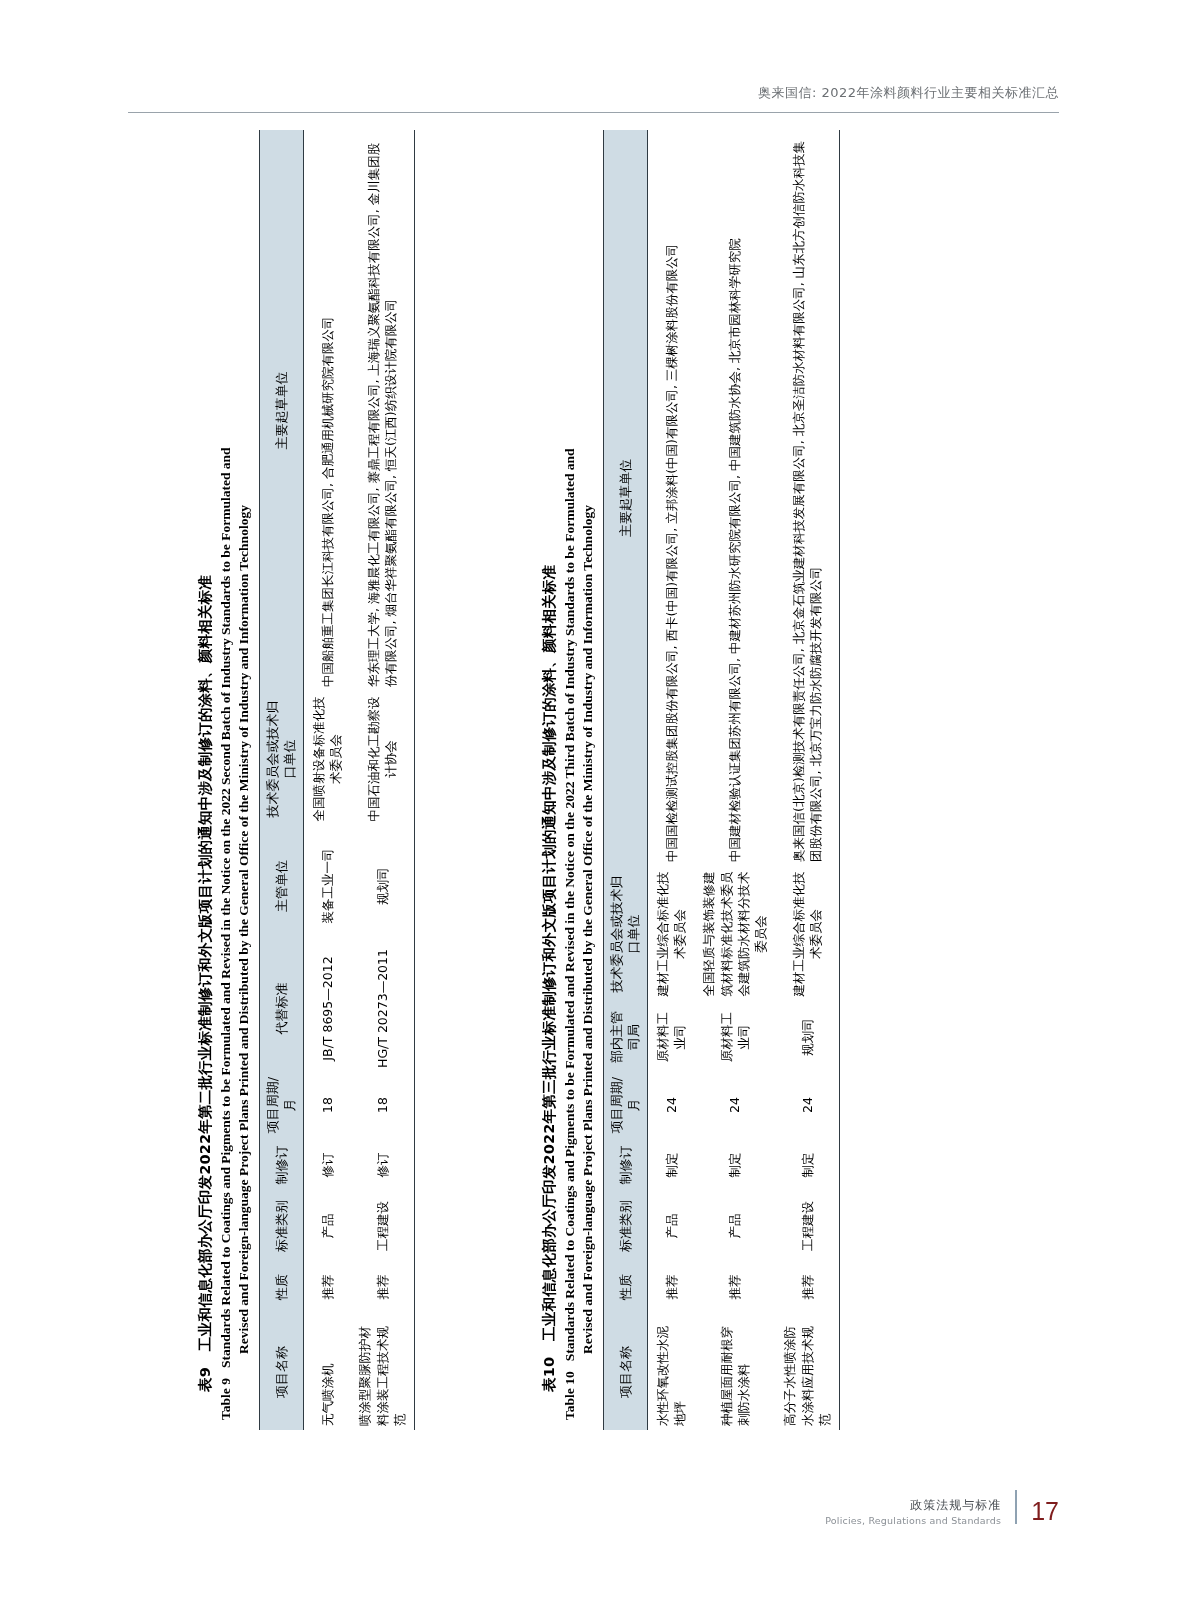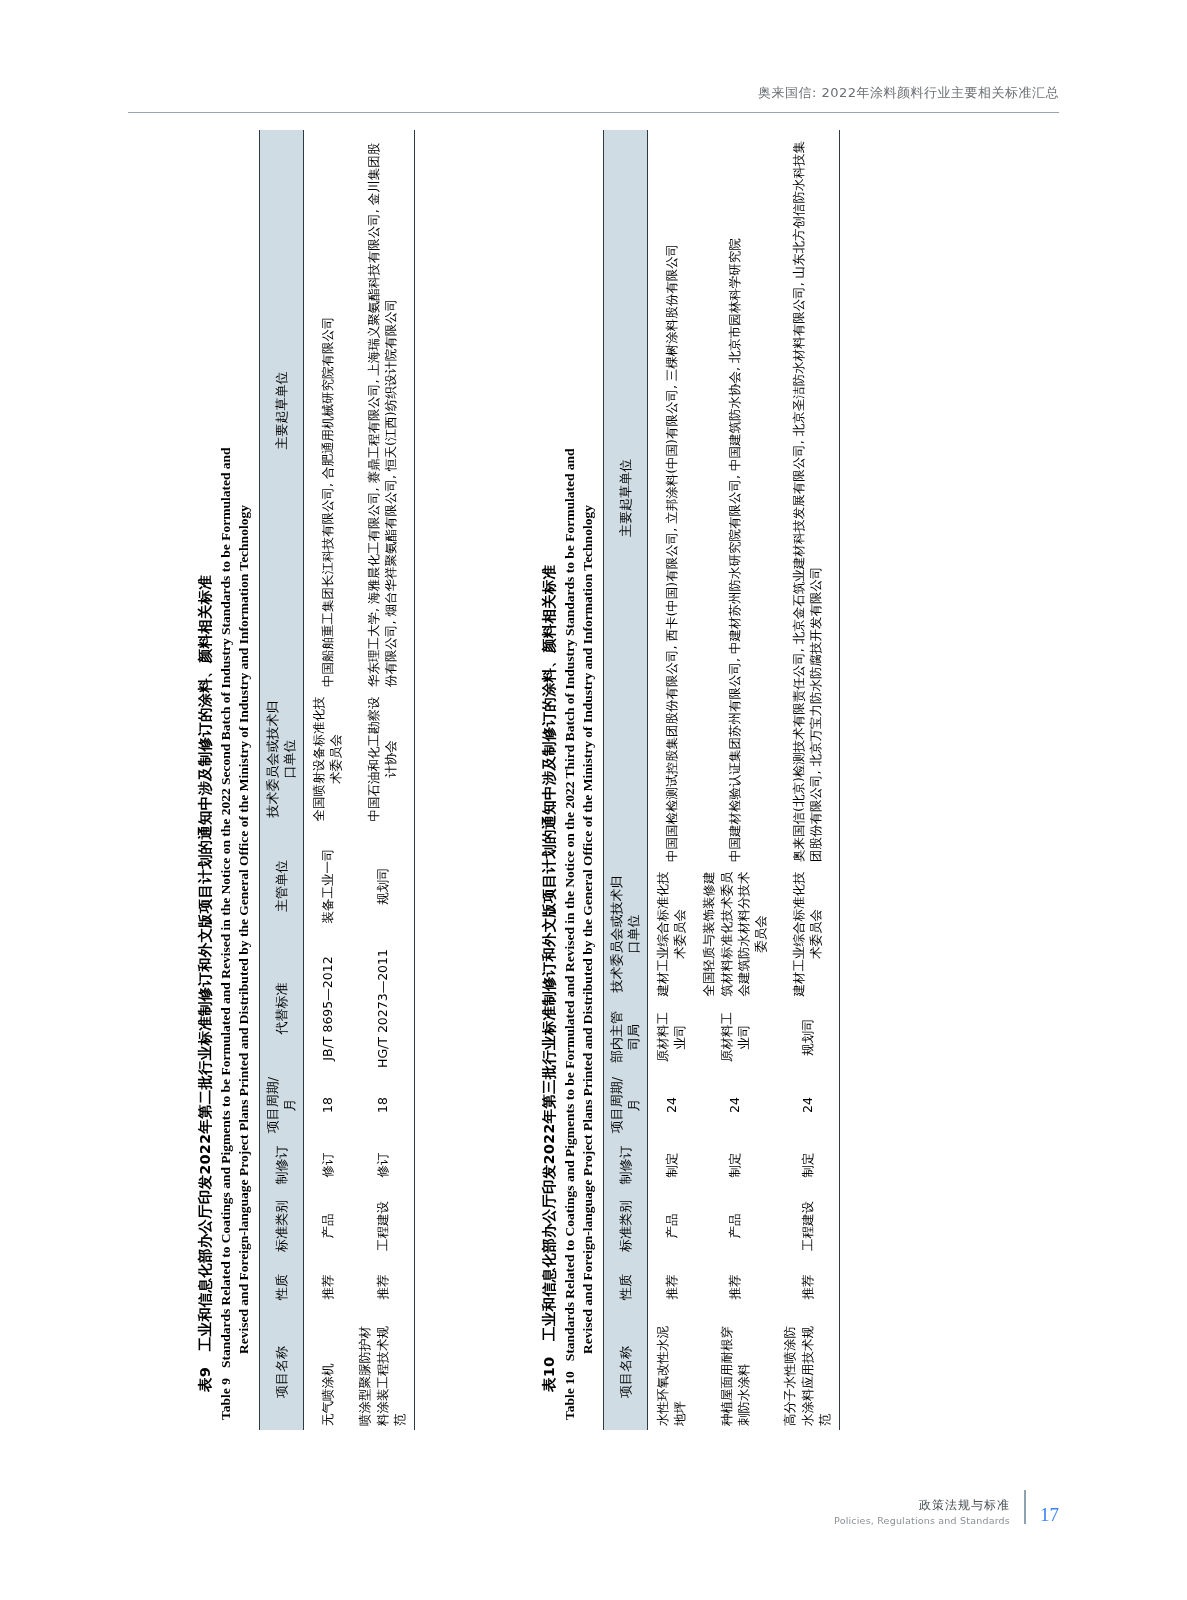--- a/index.html
+++ b/index.html
@@ -159,23 +159,23 @@
     margin-top: 2px;
     margin-left: 44px;
   }
   .footer-bar {
     width: 2px;
     height: 34px;
     background: #8fa2b2;
     margin: 0 6px 2px 6px;
   }
   .footer-page {
-    font-family: Liberation Serif, serif;
-    font-size: 19px;
-    color: #3b82f6;
+    font-family: Liberation Sans, sans-serif;
+    font-size: 25px;
+    color: #7f1d1d;
     line-height: 1;
     padding-bottom: 2px;
   }
 </style>
 </head>
 <body>
 
 <div class="page">
 
   <div class="header-text">奥来国信: 2022年涂料颜料行业主要相关标准汇总</div>

